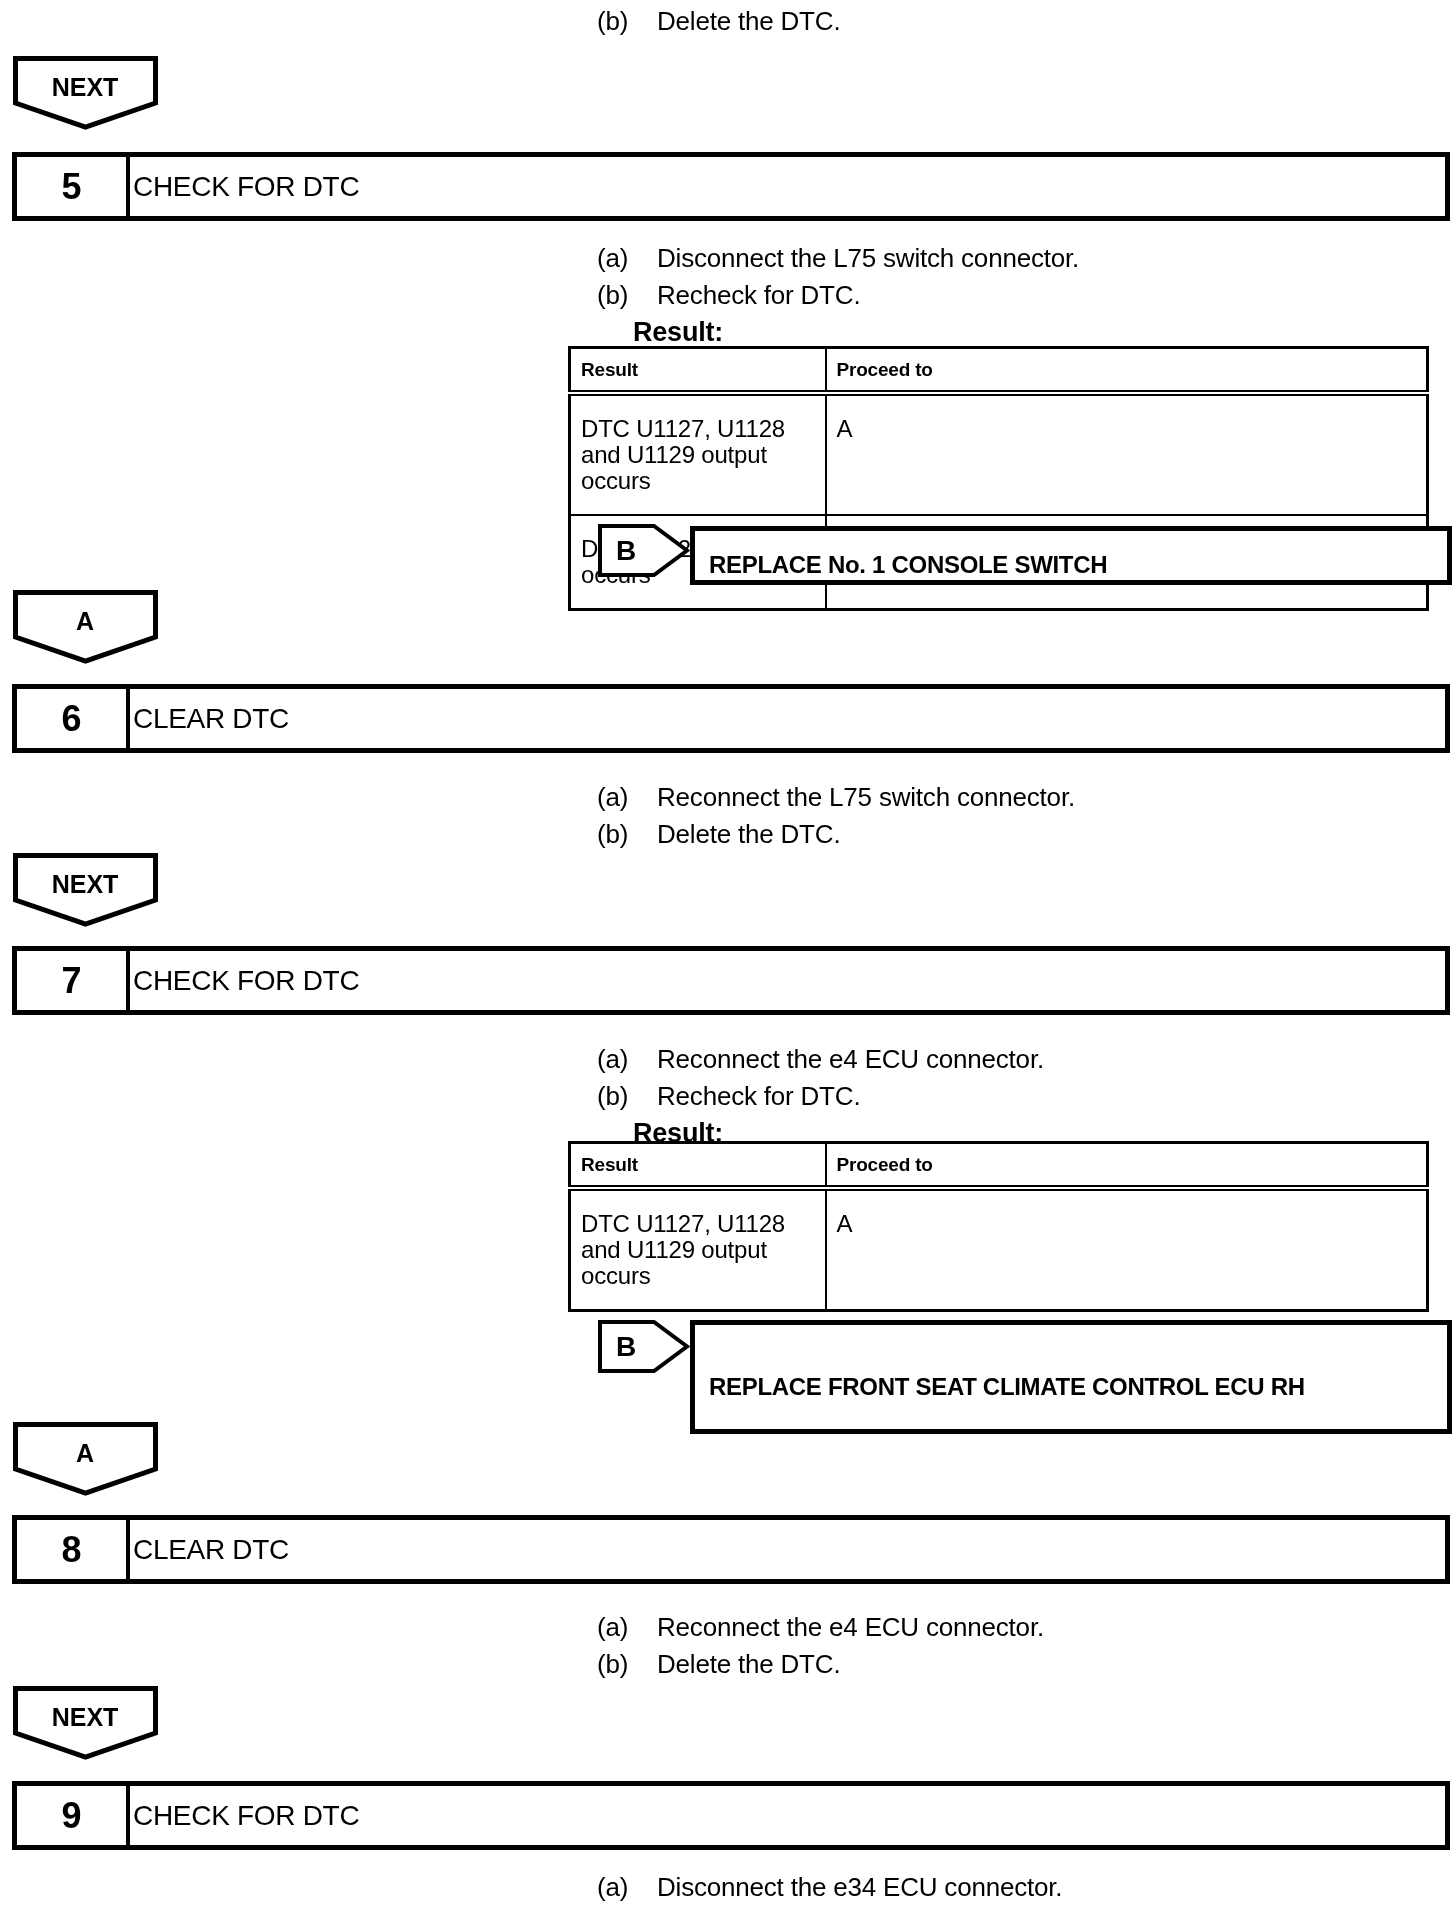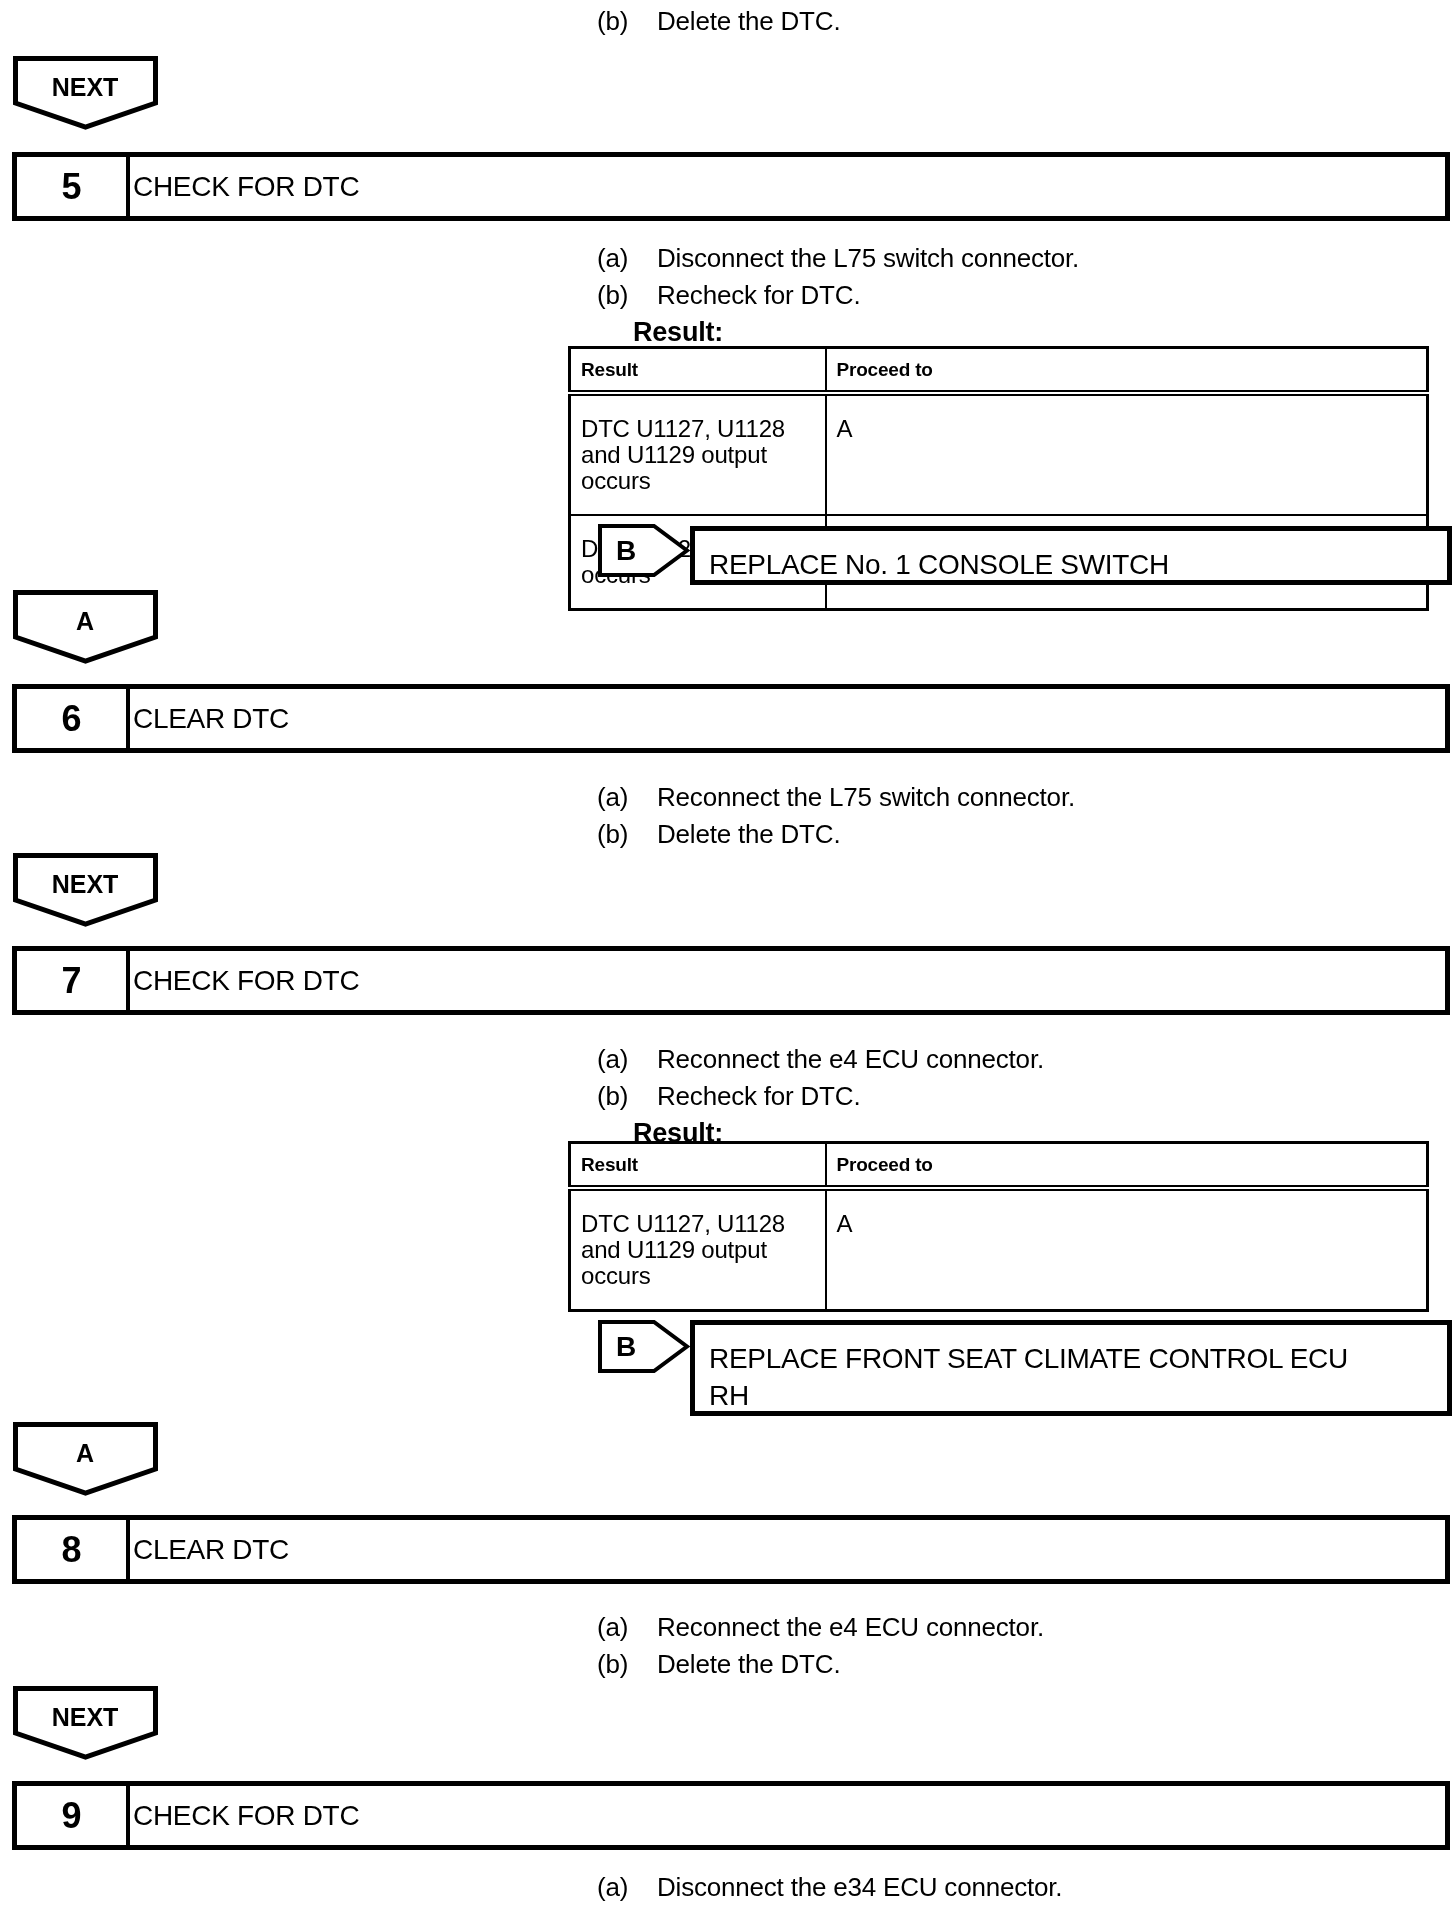--- a/index.html
+++ b/index.html
@@ -66,21 +66,21 @@
   .b-arrow text { font: bold 28px "Liberation Sans", "DejaVu Sans", sans-serif; text-anchor: middle; fill: #000; }
 
   
   .action-box {
     left: 690px; width: 762px;
     box-sizing: border-box; border: 5px solid #000;
     display: flex; align-items: center;
     padding: 6px 14px; background: #fff;
   }
   .action-text {
-    font-weight: normal; font-size: 28px; line-height: 37px;
+    font-weight: bold; font-size: 24px; line-height: 37px;
     letter-spacing: -0.3px; max-width: 640px; margin-top: 18px;
   }
 </style>
 </head>
 <body>
 
 <div class="page">
 
   <div class="item-line abs" style="left:597px; top:3px;">
     <span class="item-label">(b)</span>
@@ -199,21 +199,21 @@
         <td>DTC U1127, U1128 and U1129 output occurs</td>
         <td>A</td>
       </tr>
     </tbody>
   </table>
 
   <svg class="abs b-arrow" style="left:598px; top:1320px;" width="92" height="53" viewBox="0 0 92 53">
     <polygon points="2,2 56,2 89,26.5 56,51 2,51"></polygon>
     <text x="28" y="36">B</text>
   </svg>
-  <div class="action-box abs" style="top:1320px; height:96px;">
+  <div class="action-box abs" style="top:1320px; height:114px;">
     <span class="action-text">REPLACE FRONT SEAT CLIMATE CONTROL ECU RH</span>
   </div>
 
   <svg class="abs banner" style="left:13px; top:1422px;" width="145" height="74" viewBox="0 0 145 74">
     <polygon points="2.5,2.5 142.5,2.5 142.5,47 72.5,71 2.5,47"></polygon>
     <text x="72" y="40">A</text>
   </svg>
 
   <div class="step-header abs" style="top:1515px;">
     <div class="step-number">8</div>

